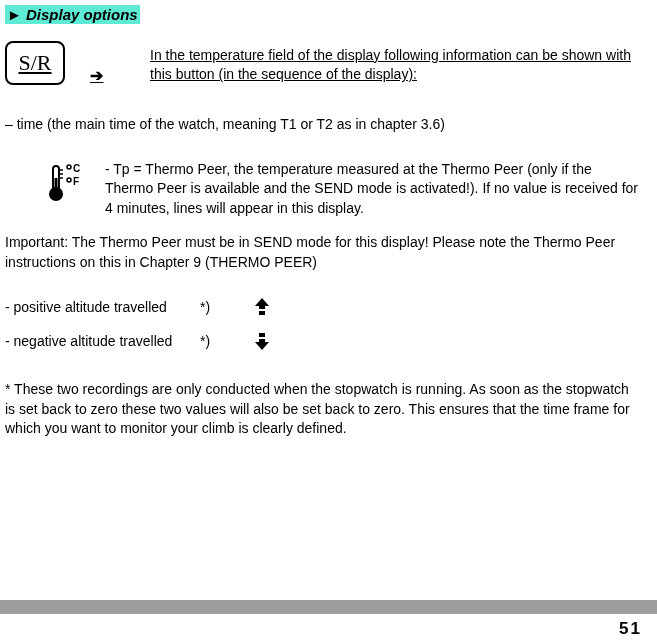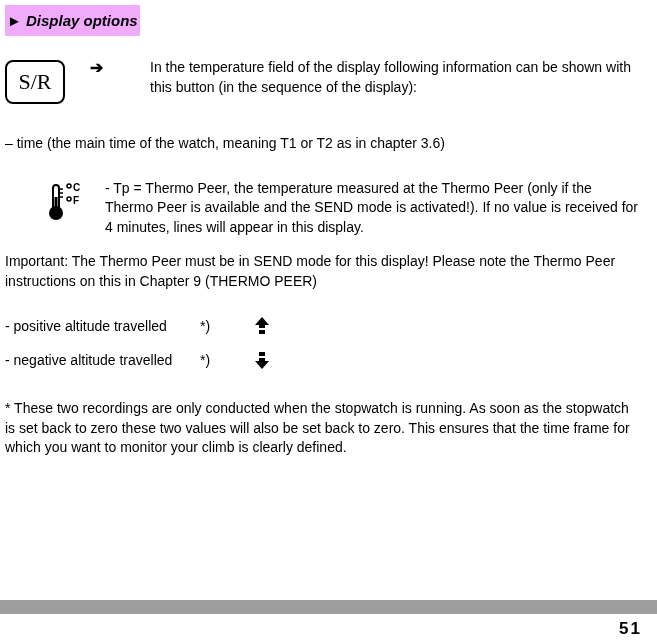--- a/index.html
+++ b/index.html
@@ -12,32 +12,33 @@
     width: 657px;
     height: 644px;
     position: relative;
     box-sizing: border-box;
   }
   .page {
     padding: 5px 18px 0 5px;
     box-sizing: border-box;
   }
   .heading {
-    background: #f0abfc;
+    background: #5eead4;
     display: inline-block;
     font-weight: bold;
     font-style: italic;
     font-size: 15px;
-    padding: 7px 2px;
-    margin: 0 0 22px 0;
+    padding: 1px 2px;
+    margin: 0 0 15px 0;
   }
   .row-button {
     display: flex;
-    align-items: flex-start;
+    align-items: flex-end;
     margin-bottom: 30px;
+    text-decoration: underline;
   }
   .sr-button {
     width: 56px;
     height: 40px;
     border: 2px solid #000;
     border-radius: 8px;
     display: flex;
     align-items: center;
     justify-content: center;
     margin-right: 25px;

